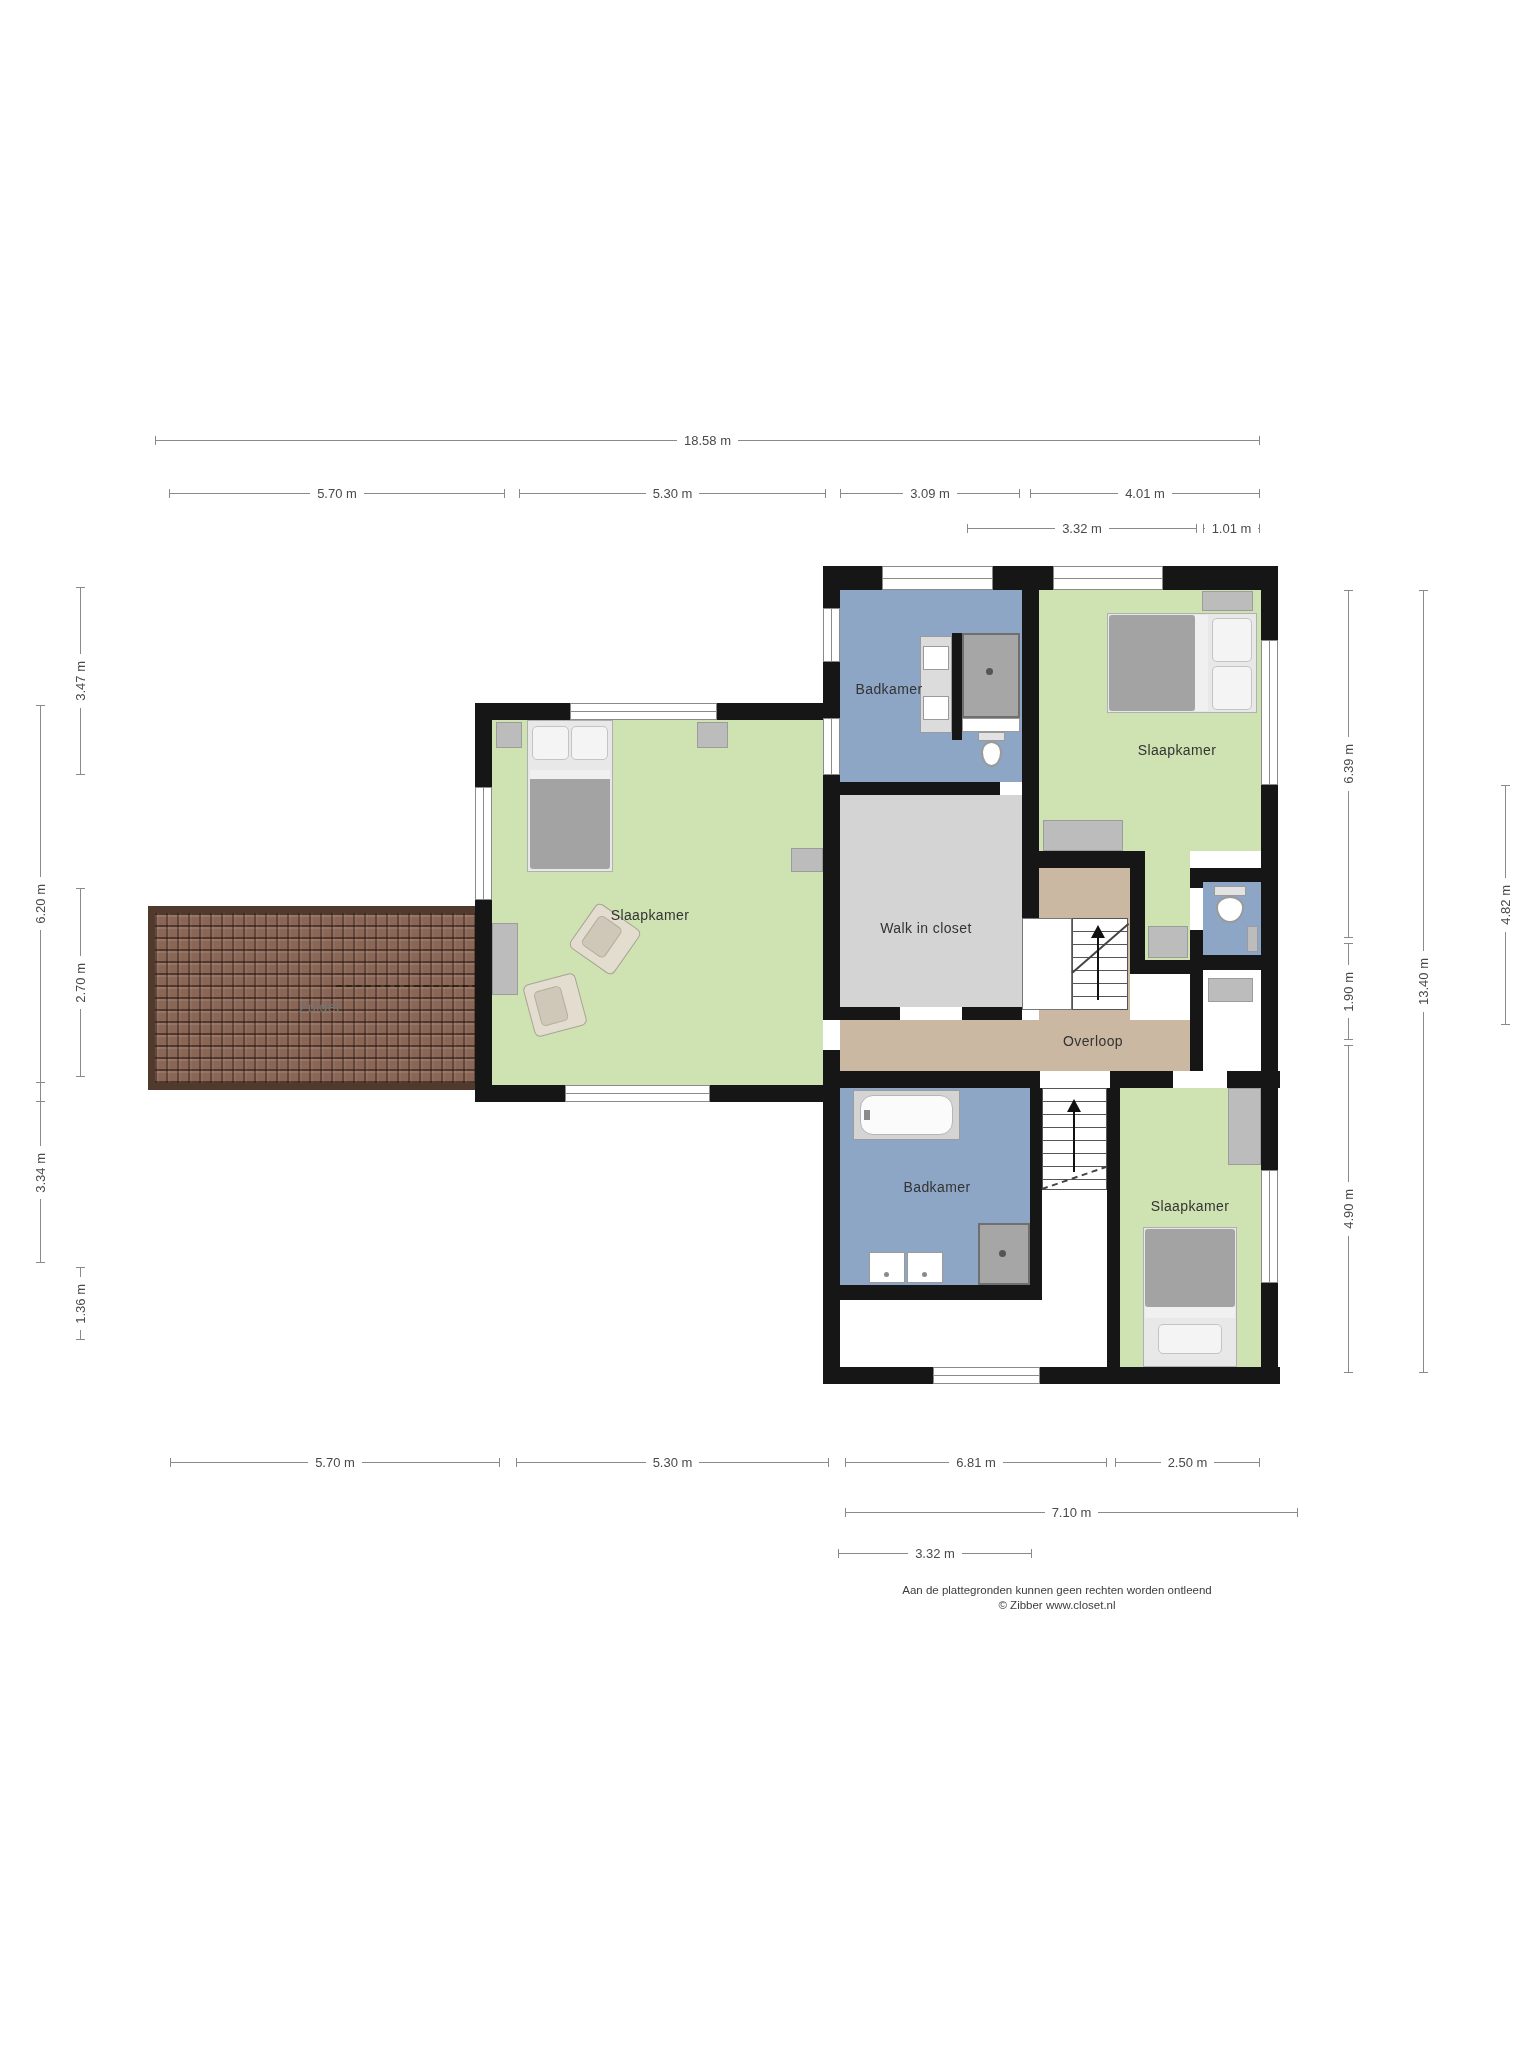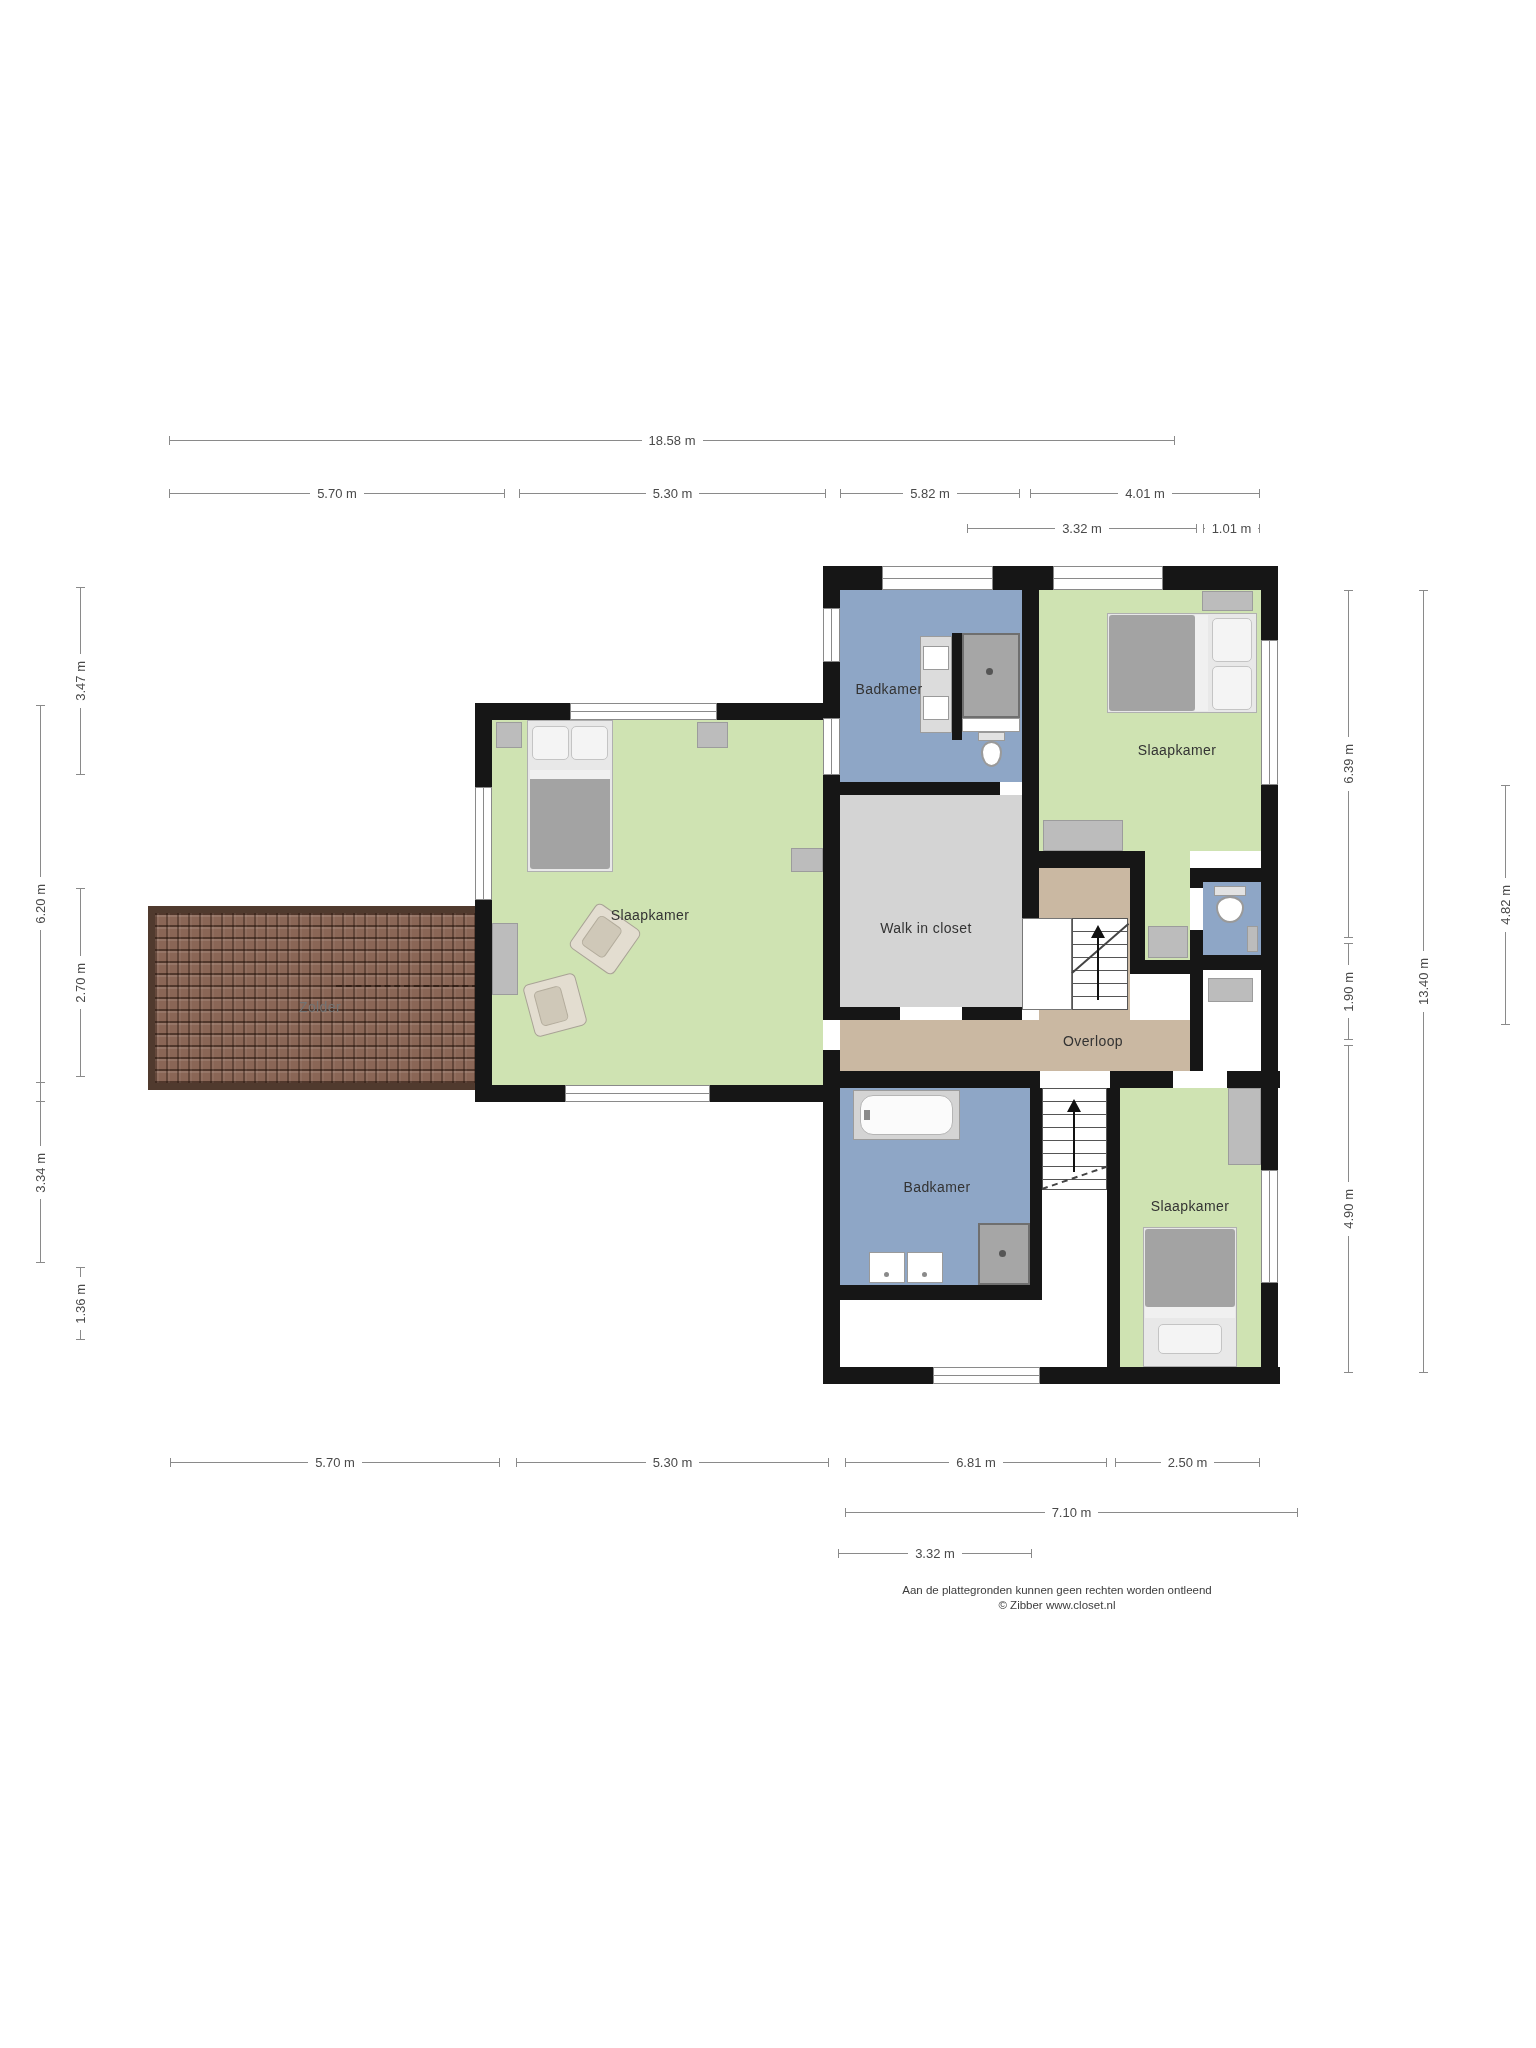--- a/index.html
+++ b/index.html
@@ -200,38 +200,38 @@
 
   <div class="lbl" style="left:320px;top:1007px;color:#737373;">Zolder</div>
   <div class="lbl" style="left:650px;top:915px;">Slaapkamer</div>
   <div class="lbl" style="left:889px;top:689px;">Badkamer</div>
   <div class="lbl" style="left:1177px;top:750px;">Slaapkamer</div>
   <div class="lbl" style="left:926px;top:928px;">Walk in closet</div>
   <div class="lbl" style="left:1093px;top:1041px;">Overloop</div>
   <div class="lbl" style="left:937px;top:1187px;">Badkamer</div>
   <div class="lbl" style="left:1190px;top:1206px;">Slaapkamer</div>
 
-  <div class="hdim" style="left:169px;top:433px;width:1006px;">
+  <div class="hdim" style="left:155px;top:433px;width:1105px;">
     <span class="dline"></span>
       <span class="dlabel">18.58 m</span>
       <span class="dline"></span>
     </div>
   <div class="hdim" style="left:169px;top:486px;width:336px;">
     <span class="dline"></span>
       <span class="dlabel">5.70 m</span>
       <span class="dline"></span>
     </div>
   <div class="hdim" style="left:519px;top:486px;width:307px;">
     <span class="dline"></span>
       <span class="dlabel">5.30 m</span>
       <span class="dline"></span>
     </div>
   <div class="hdim" style="left:840px;top:486px;width:180px;">
     <span class="dline"></span>
-      <span class="dlabel">5.82 m</span>
+      <span class="dlabel">3.09 m</span>
       <span class="dline"></span>
     </div>
   <div class="hdim" style="left:1030px;top:486px;width:230px;">
     <span class="dline"></span>
       <span class="dlabel">4.01 m</span>
       <span class="dline"></span>
     </div>
   <div class="hdim" style="left:967px;top:521px;width:230px;">
     <span class="dline"></span>
       <span class="dlabel">3.32 m</span>

